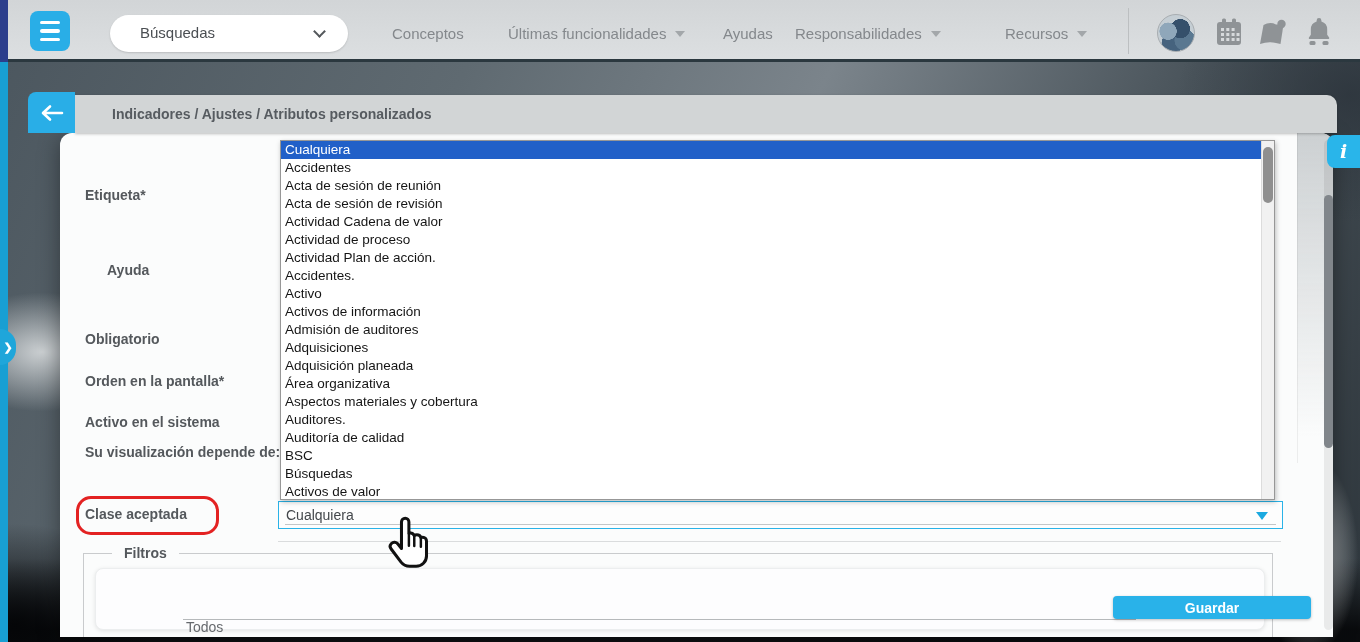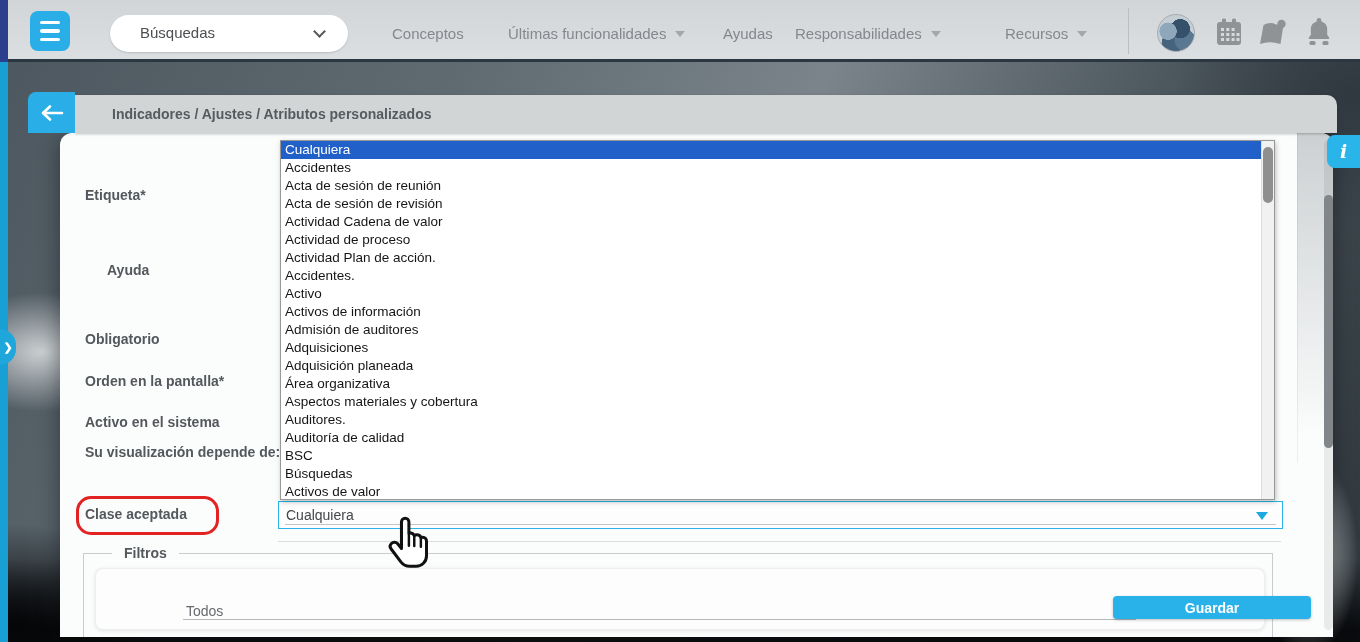--- a/index.html
+++ b/index.html
@@ -103,21 +103,21 @@
   .hand-cursor { position:absolute; left:388px; top:514px; z-index:25; pointer-events:none; }
 
   
   .filters-box { position:absolute; left:83px; top:553px; width:1190px; height:84px;
     border:1px solid #c9cbcd; border-bottom:none; z-index:9; }
   .filters-legend { position:absolute; left:28px; top:-9px; padding:0 12px; background:#fbfcfc;
     font-size:14px; font-weight:bold; color:#54585c; }
   .filters-panel { position:absolute; left:95px; top:568px; width:1170px; height:62px; background:#fdfdfe;
     border:1px solid #eceeef; border-radius:8px; box-shadow:0 1px 4px rgba(0,0,0,.10); z-index:10; }
   .clase-label { position:absolute; left:25px; top:33px; font-size:14px; font-weight:bold; color:#54585c;margin-top:44px; }
-  .clase-value { position:absolute; left:90px; top:34px; font-size:14px; color:#66696d; cursor:pointer;text-align:right; }
+  .clase-value { position:absolute; left:90px; top:50px; font-size:14px; color:#66696d; cursor:pointer;text-align:right; }
   .clase-underline { position:absolute; left:87px; top:50px; width:953px; height:1px; background:#b6b9bb; }
 
   .save-btn { position:absolute; left:1113px; top:596px; width:198px; height:23px; background:#29b2e9;
     border:none; border-radius:4px; color:#fff; font-weight:bold; font-size:14px; font-family:"Liberation Sans",sans-serif;
     z-index:16; cursor:pointer; box-shadow:0 1px 3px rgba(0,0,0,.25); }
 </style>
 </head>
 <body>
 
 <div id="app">

